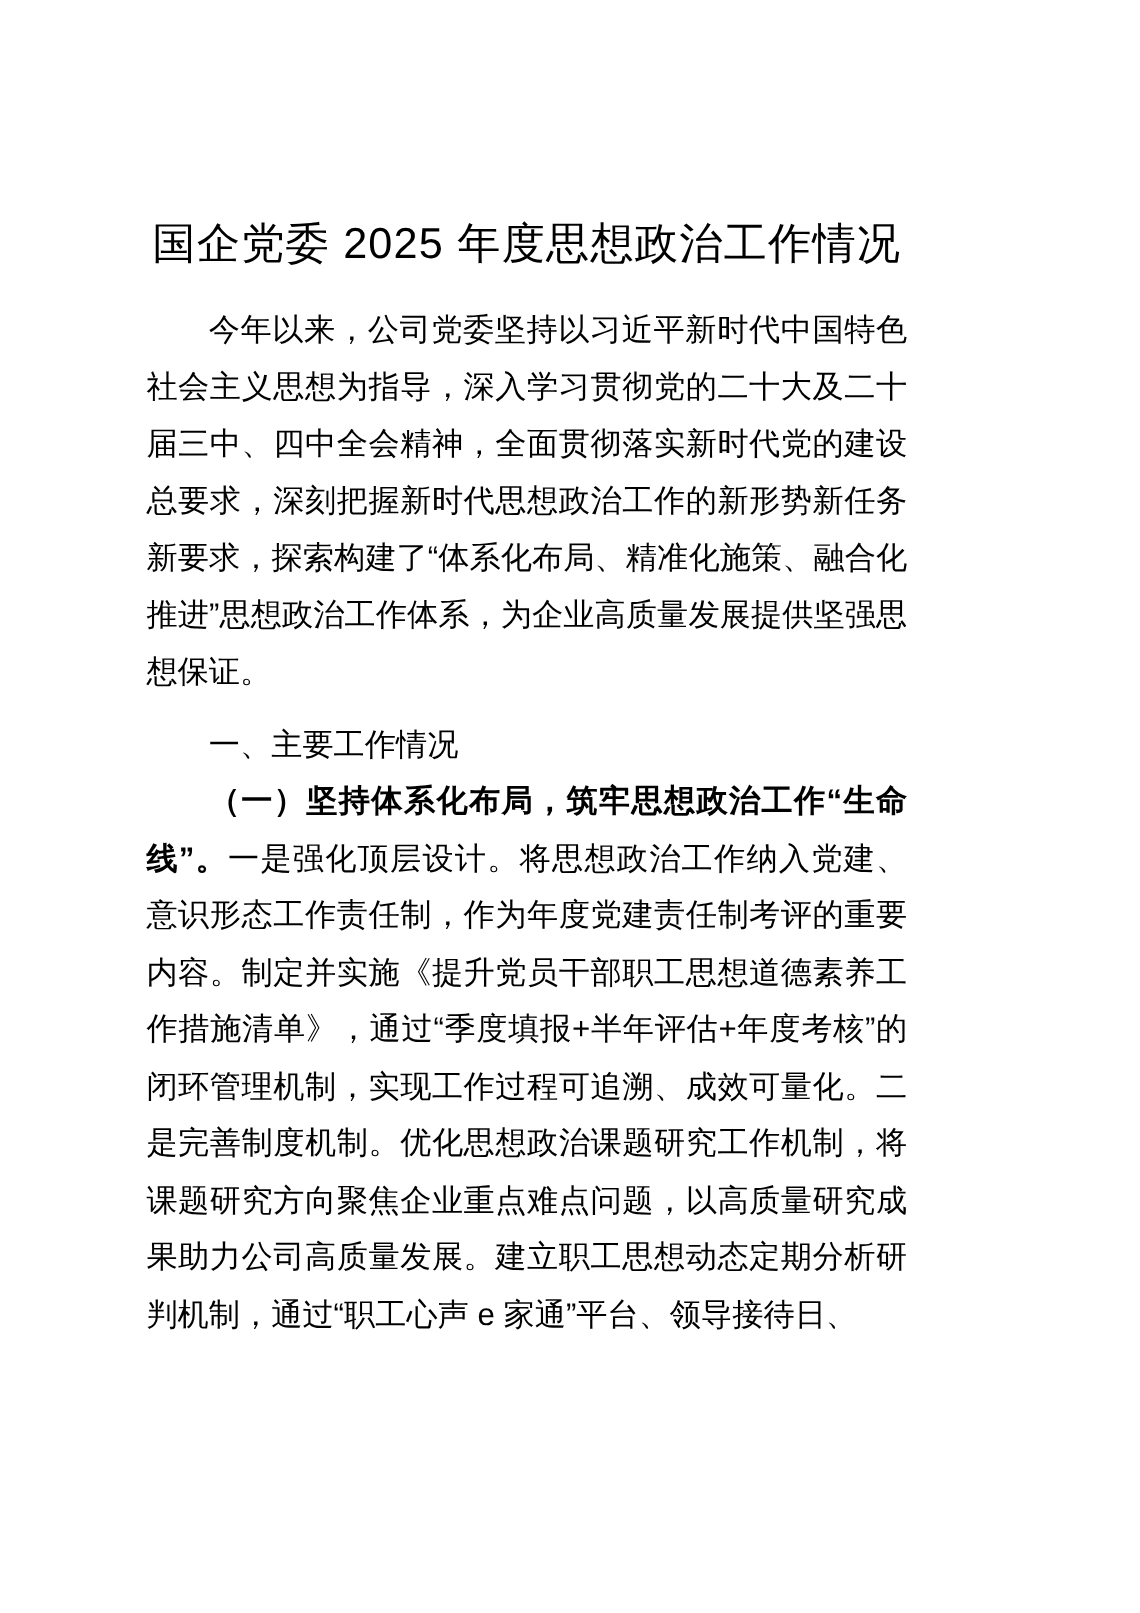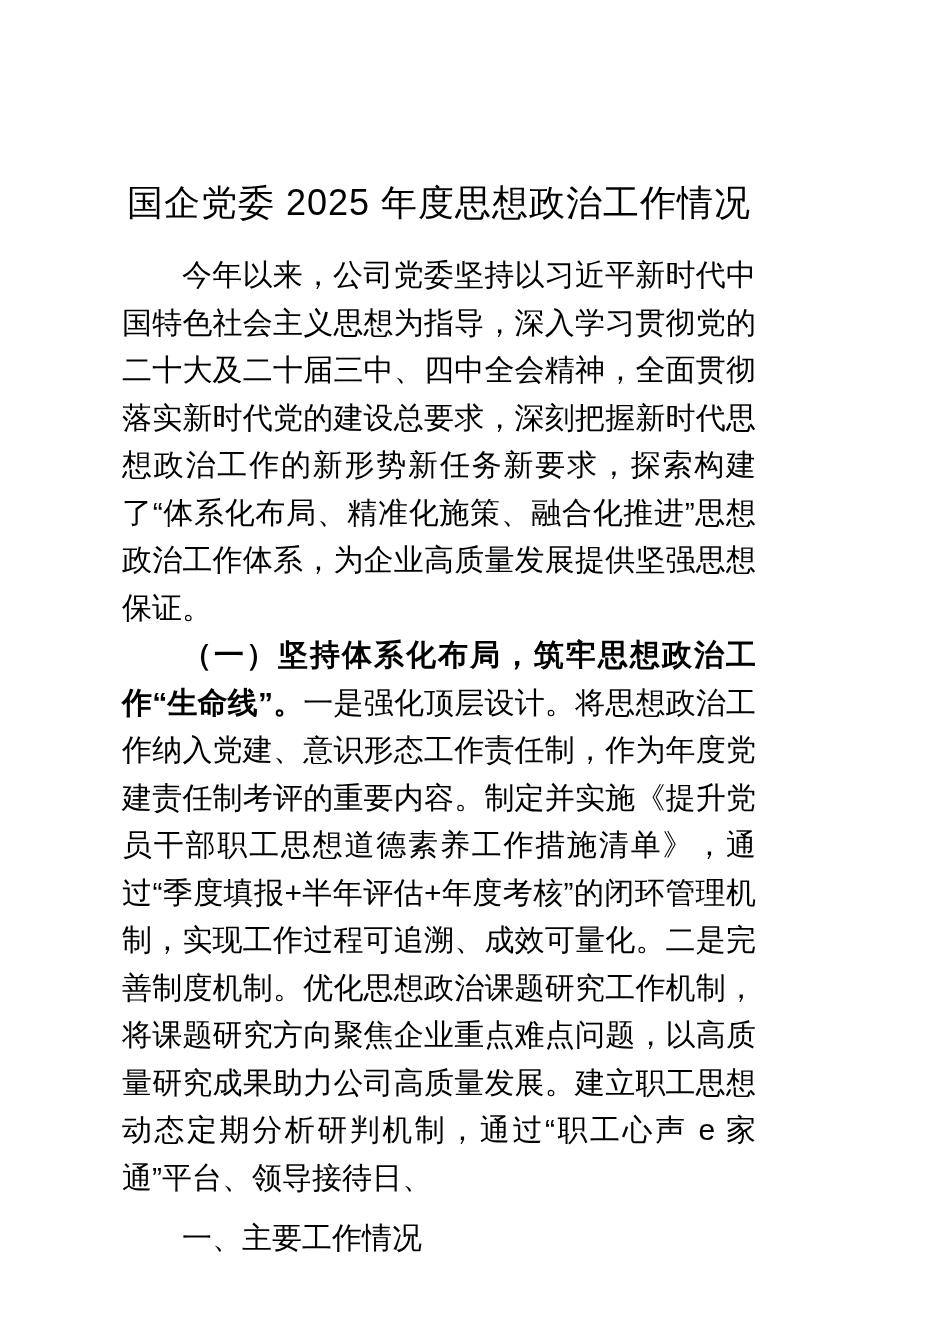--- a/index.html
+++ b/index.html
@@ -25,21 +25,21 @@
     line-height: 85px;
     text-align: center;
     letter-spacing: 1px;
   }
   .title-line {
     display: block;
     white-space: nowrap;
   }
   .para {
     margin: 0;
-    font-size: 30px;
+    font-size: 26px;
     line-height: 47.5px;
     text-align: justify;
     text-indent: 2em;
     word-break: normal;
     overflow-wrap: break-word;
   }
   .intro-para {
     margin-top: 6px;
   }
   .section-heading {
@@ -54,17 +54,17 @@
 <body>
 
 <div class="page">
 
   <h1 class="doc-title">
     <span class="title-line">国企党委 2025 年度思想政治工作情况</span>
   </h1>
 
   <p class="para intro-para">今年以来，公司党委坚持以习近平新时代中国特色社会主义思想为指导，深入学习贯彻党的二十大及二十届三中、四中全会精神，全面贯彻落实新时代党的建设总要求，深刻把握新时代思想政治工作的新形势新任务新要求，探索构建了“体系化布局、精准化施策、融合化推进”思想政治工作体系，为企业高质量发展提供坚强思想保证。</p>
 
+  <p class="para section-heading">一、主要工作情况</p>
+
   <p class="para"><span class="lead-bold">（一）坚持体系化布局，筑牢思想政治工作“生命线”。</span><span>一是强化顶层设计。将思想政治工作纳入党建、意识形态工作责任制，作为年度党建责任制考评的重要内容。制定并实施《提升党员干部职工思想道德素养工作措施清单》，通过“季度填报+半年评估+年度考核”的闭环管理机制，实现工作过程可追溯、成效可量化。二是完善制度机制。优化思想政治课题研究工作机制，将课题研究方向聚焦企业重点难点问题，以高质量研究成果助力公司高质量发展。建立职工思想动态定期分析研判机制，通过“职工心声 e 家通”平台、领导接待日、</span></p>
-
-  <p class="para section-heading">一、主要工作情况</p>
 
 </div>
 
 </body></html>

